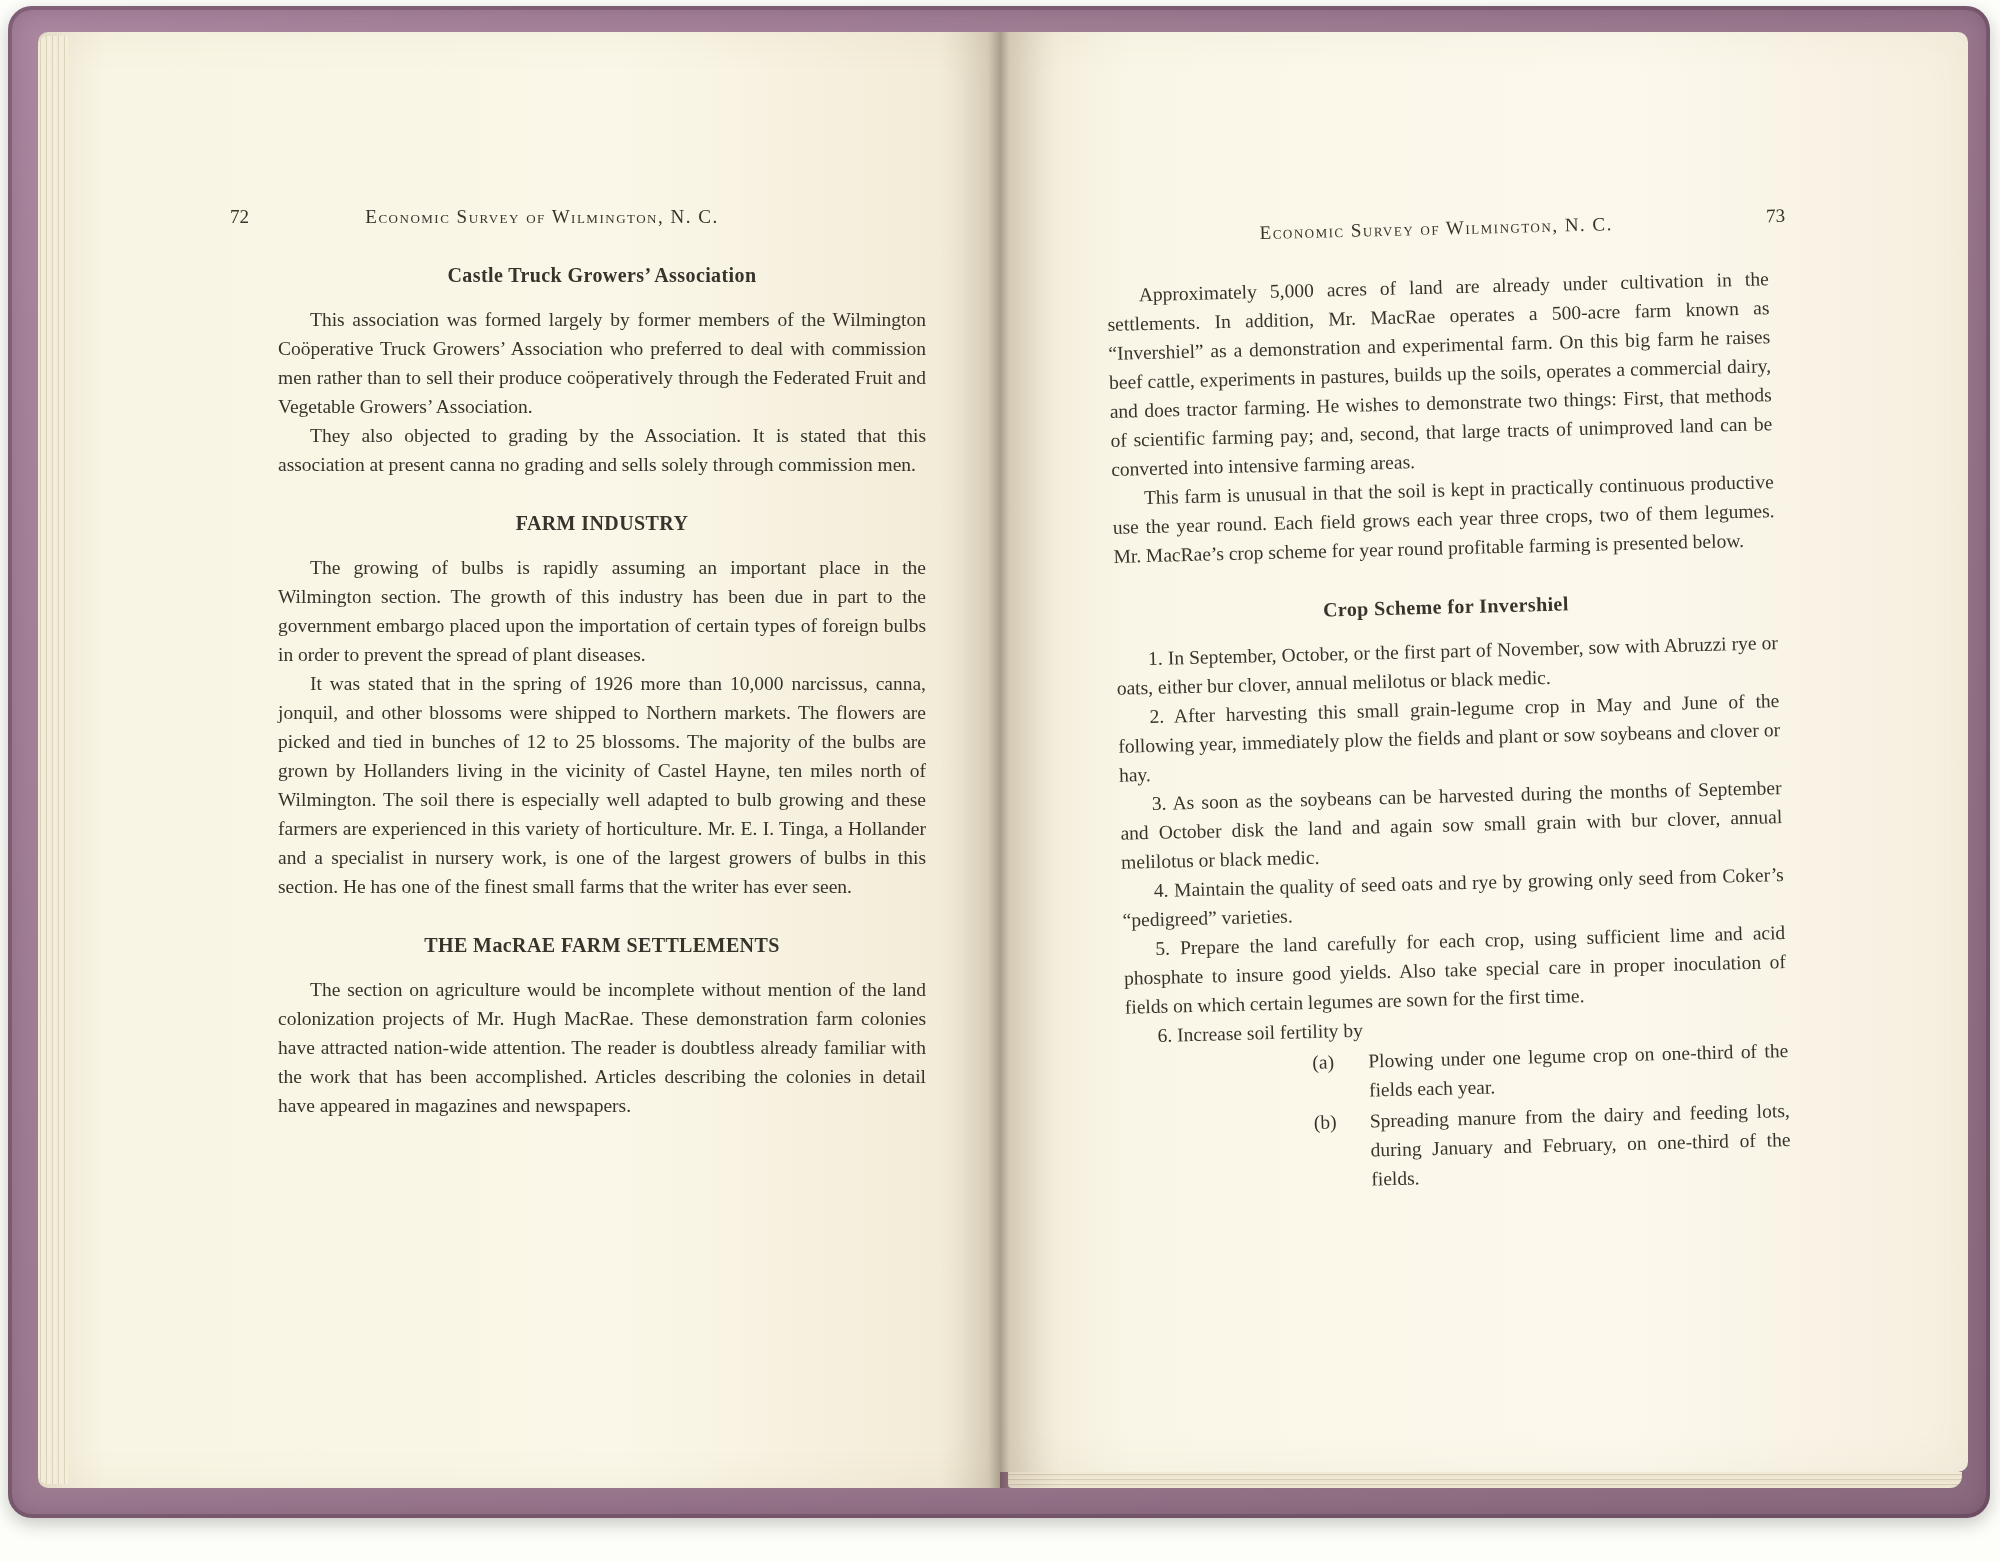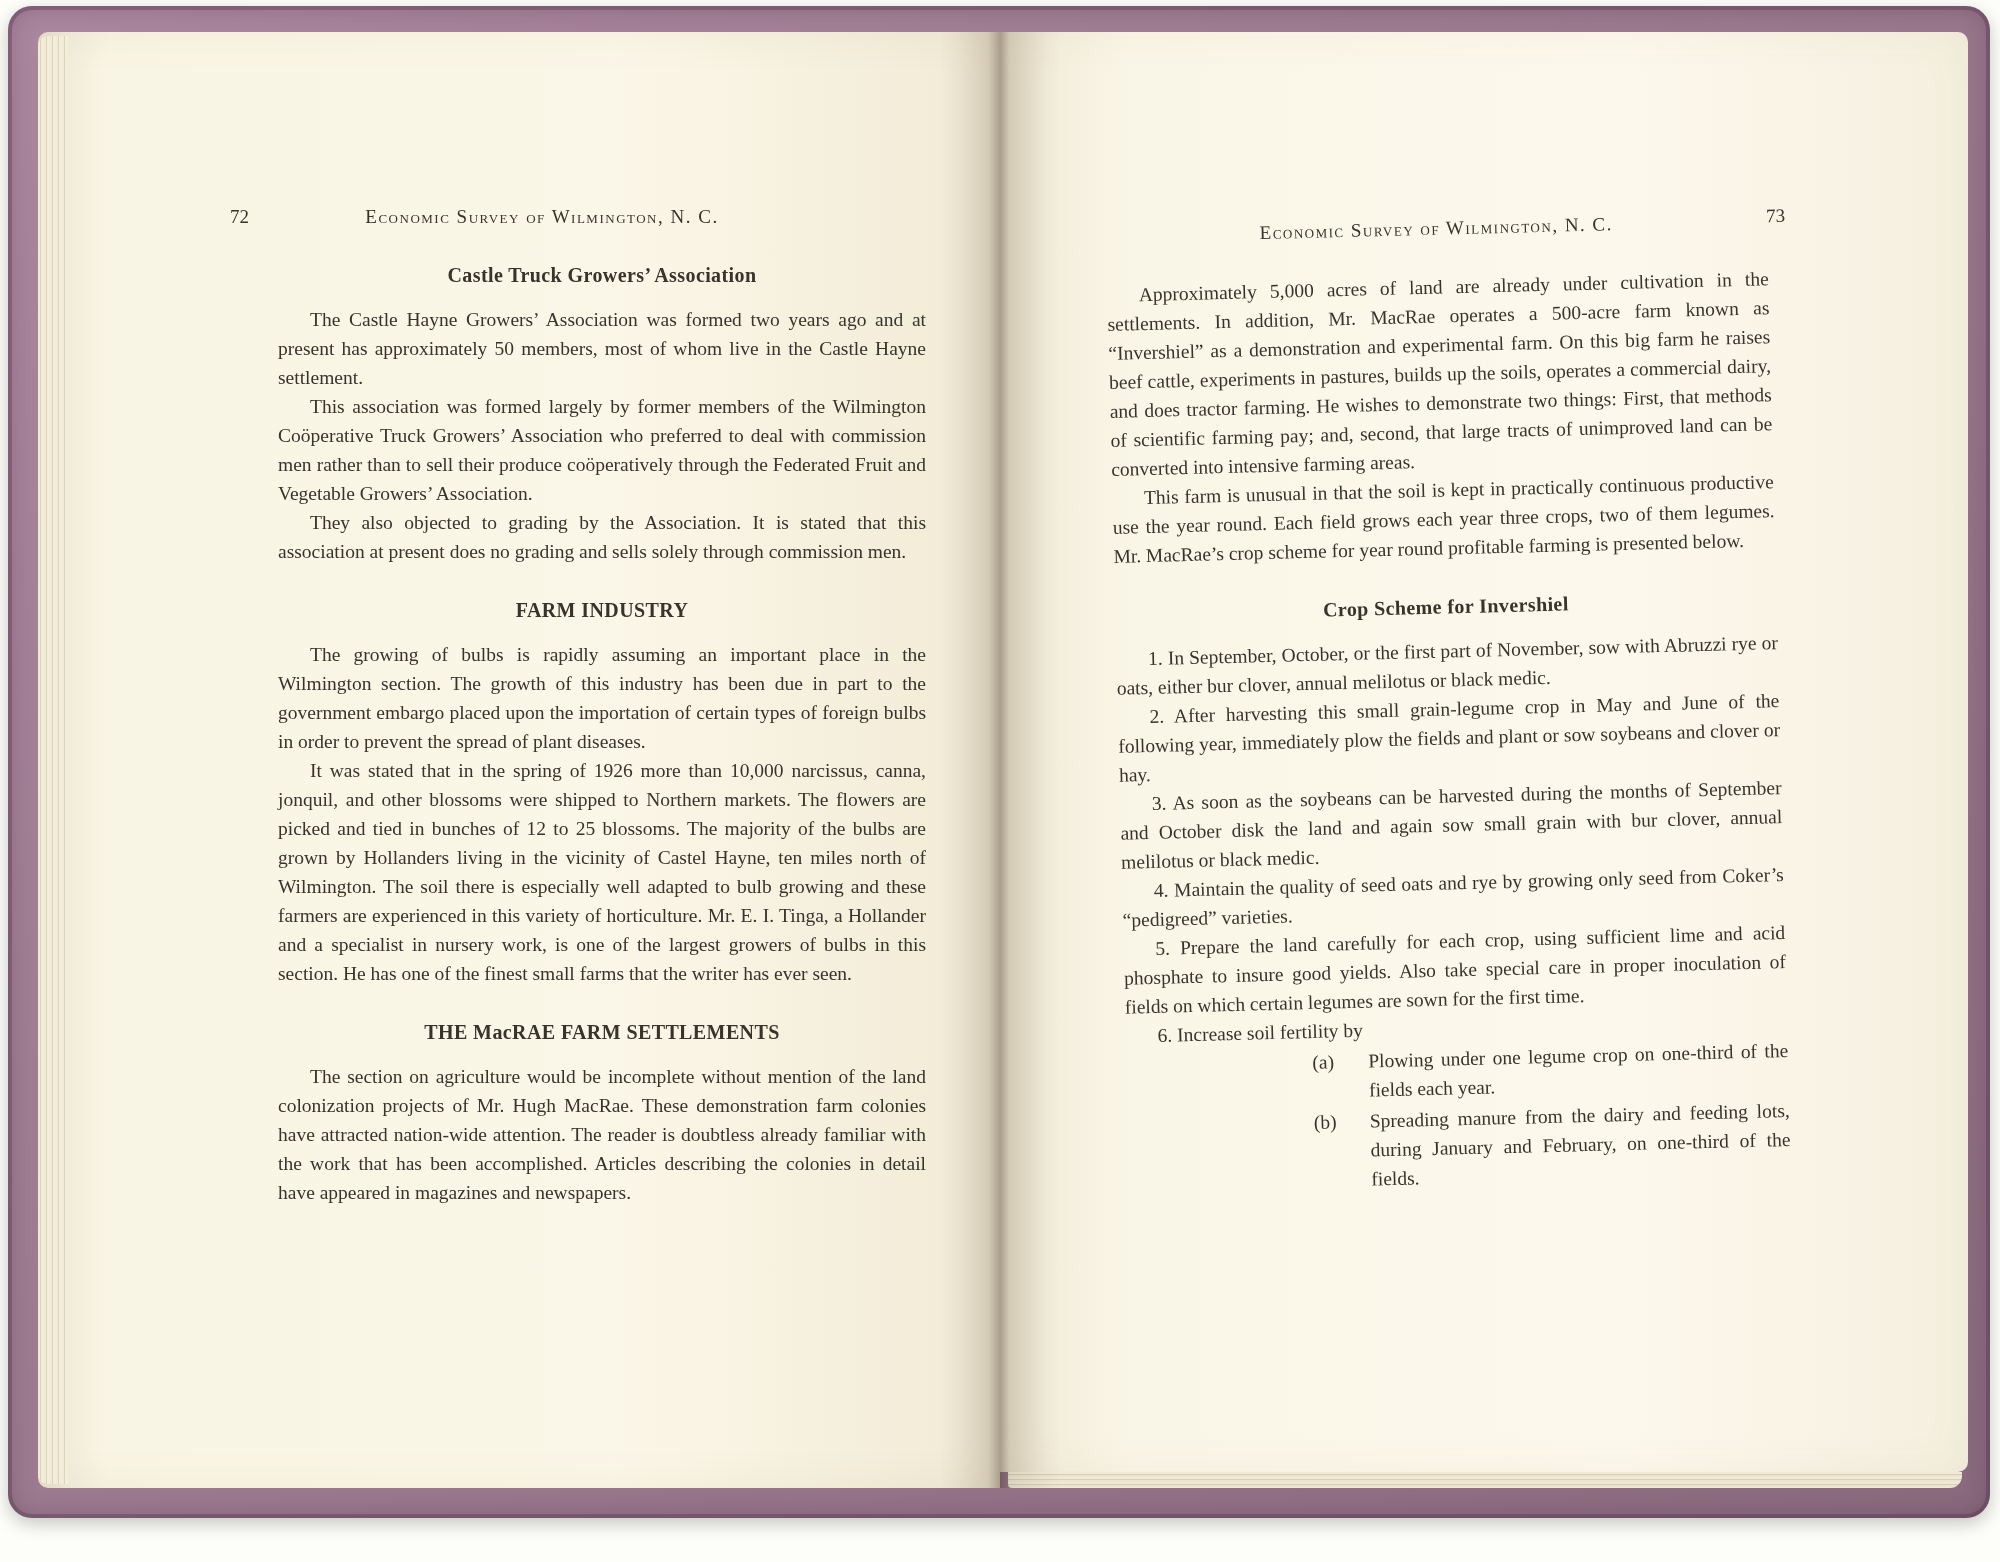--- a/index.html
+++ b/index.html
@@ -76,23 +76,22 @@
   <div class="pages">
 
     <div class="page page-left">
       <div class="content content-left">
         <div class="running-head">
           <span class="pagenum-left">72</span>
           <span>Economic Survey of Wilmington, N. C.</span>
         </div>
 
         <h3 class="section first">Castle Truck Growers’ Association</h3>
-        <p class="para">The Castle Hayne Growers’ Association was formed two years ago and at present has approximately 50 members, most of whom live in the Castle Hayne settlement.</p>
         <p class="para">This association was formed largely by former members of the Wilmington Coöperative Truck Growers’ Association who preferred to deal with commission men rather than to sell their produce coöperatively through the Federated Fruit and Vegetable Growers’ Association.</p>
-        <p class="para">They also objected to grading by the Association.  It is stated that this association at present does no grading and sells solely through commission men.</p>
+        <p class="para">They also objected to grading by the Association.  It is stated that this association at present canna no grading and sells solely through commission men.</p>
 
         <h3 class="section">FARM INDUSTRY</h3>
         <p class="para">The growing of bulbs is rapidly assuming an important place in the Wilmington section.  The growth of this industry has been due in part to the government embargo placed upon the importation of certain types of foreign bulbs in order to prevent the spread of plant diseases.</p>
         <p class="para">It was stated that in the spring of 1926 more than 10,000 narcissus, canna, jonquil, and other blossoms were shipped to Northern markets.  The flowers are picked and tied in bunches of 12 to 25 blossoms.  The majority of the bulbs are grown by Hollanders living in the vicinity of Castel Hayne, ten miles north of Wilmington.  The soil there is especially well adapted to bulb growing and these farmers are experienced in this variety of horticulture.  Mr. E. I. Tinga, a Hollander and a specialist in nursery work, is one of the largest growers of bulbs in this section.  He has one of the finest small farms that the writer has ever seen.</p>
 
         <h3 class="section">THE MacRAE FARM SETTLEMENTS</h3>
         <p class="para">The section on agriculture would be incomplete without mention of the land colonization projects of Mr. Hugh MacRae.  These demonstration farm colonies have attracted nation-wide attention.  The reader is doubtless already familiar with the work that has been accomplished.  Articles describing the colonies in detail have appeared in magazines and newspapers.</p>
       </div>
     </div>
 

